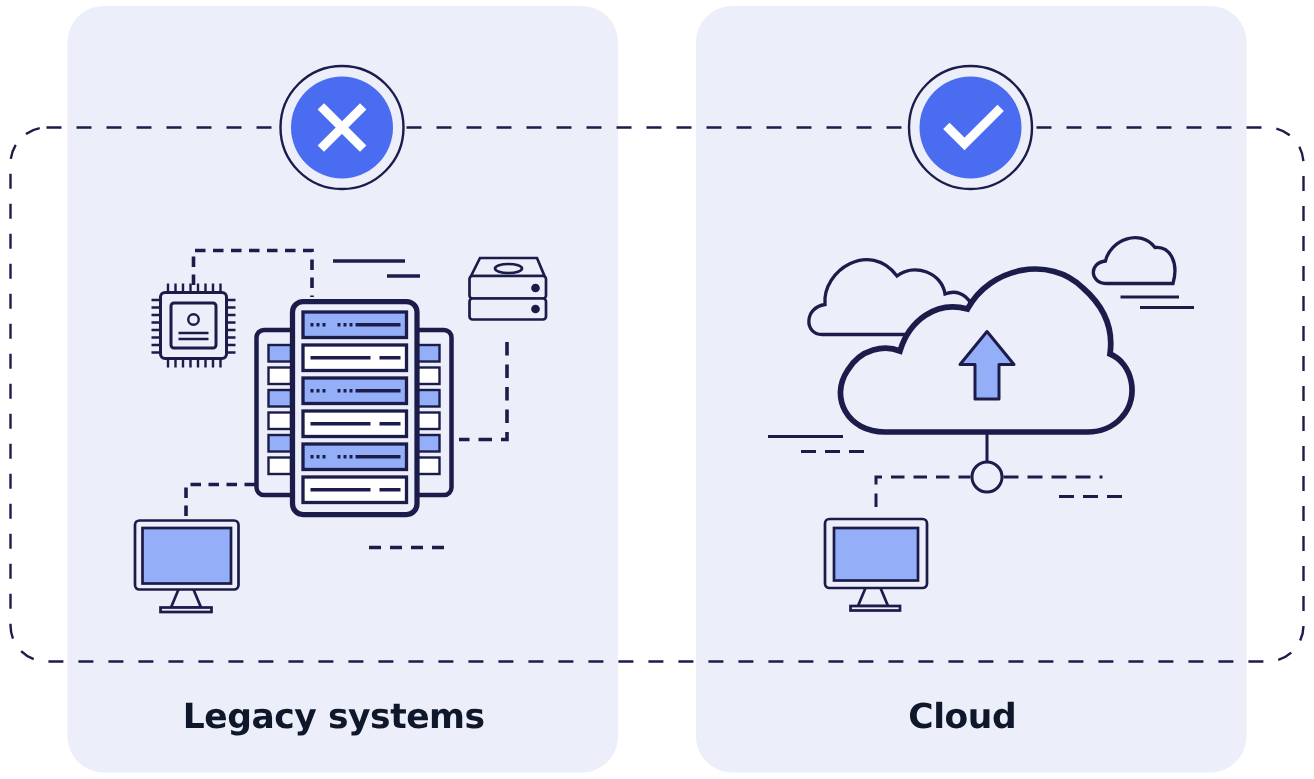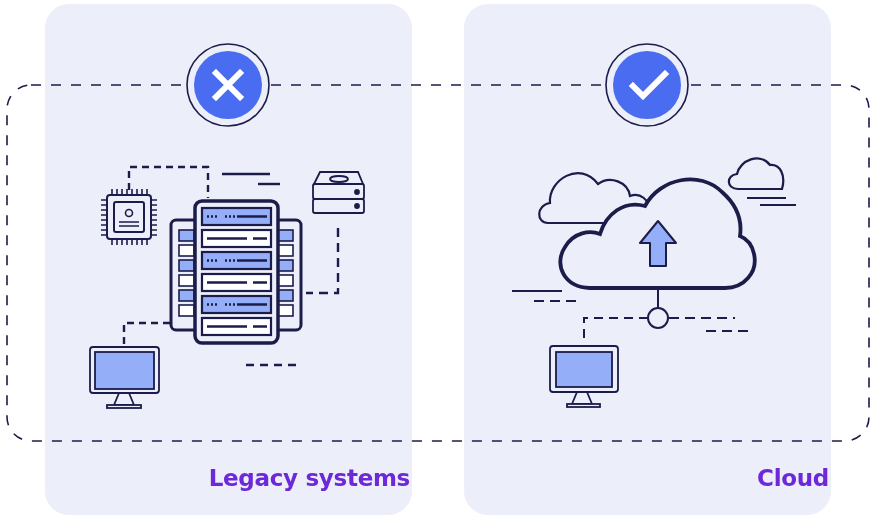--- a/index.html
+++ b/index.html
@@ -1,20 +1,20 @@
 <!DOCTYPE html>
 <html><head>
 <meta charset="utf-8">
 <style>
   html, body { margin: 0; padding: 0; background: #ffffff; }
   body { width: 876px; height: 519px; position: relative; overflow: hidden; font-family: "DejaVu Sans", sans-serif; }
   .panel { position: absolute; top: 4px; width: 367px; height: 511px; background: #eceef9; border-radius: 24px; }
   #panel-legacy { left: 45px; }
   #panel-cloud { left: 464px; text-decoration: underline; }
-  .panel-label { position: absolute; left: 0; right: 2px; bottom: 24px; text-align: right; font-family: "DejaVu Sans", sans-serif; font-weight: bold; font-size: 23px; color: #6d28d9; letter-spacing: -0.3px; }
+  .panel-label { position: absolute; left: 0; right: 12px; bottom: 24px; text-align: center; font-family: "DejaVu Sans", sans-serif; font-weight: bold; font-size: 23px; color: #0f172a; letter-spacing: -0.3px; }
   svg#diagram { position: absolute; left: 0; top: 0; }
 </style>
 </head>
 <body>
 
 <div class="panel" id="panel-legacy">
   <div class="panel-label">Legacy systems</div>
 </div>
 <div class="panel" id="panel-cloud">
   <div class="panel-label">Cloud</div>

